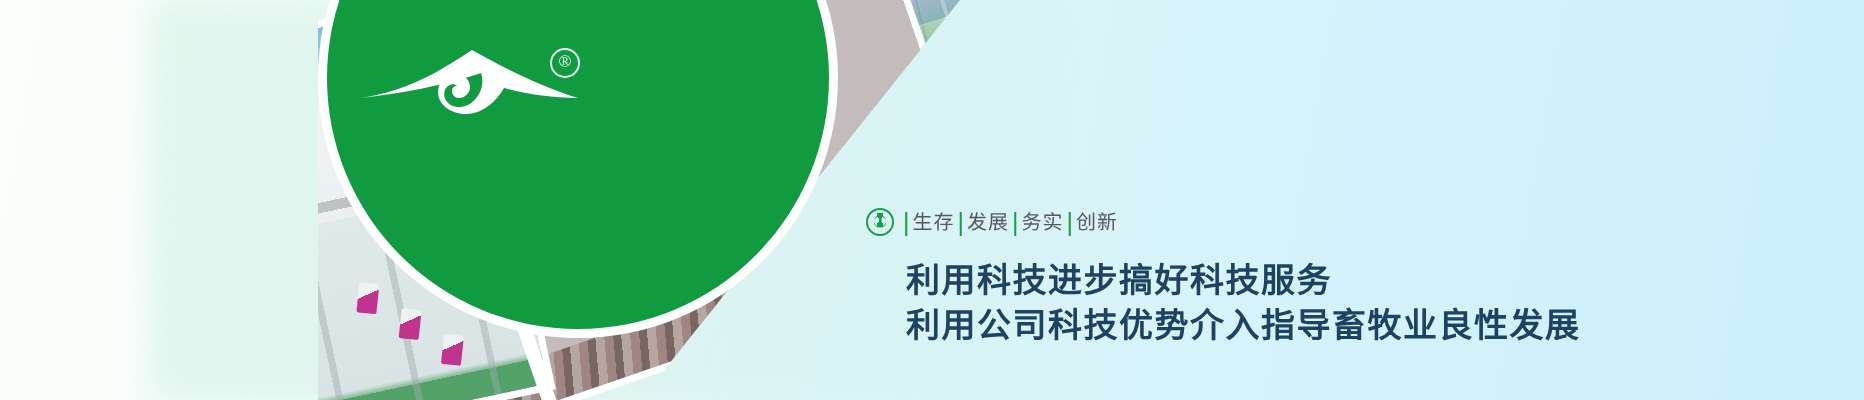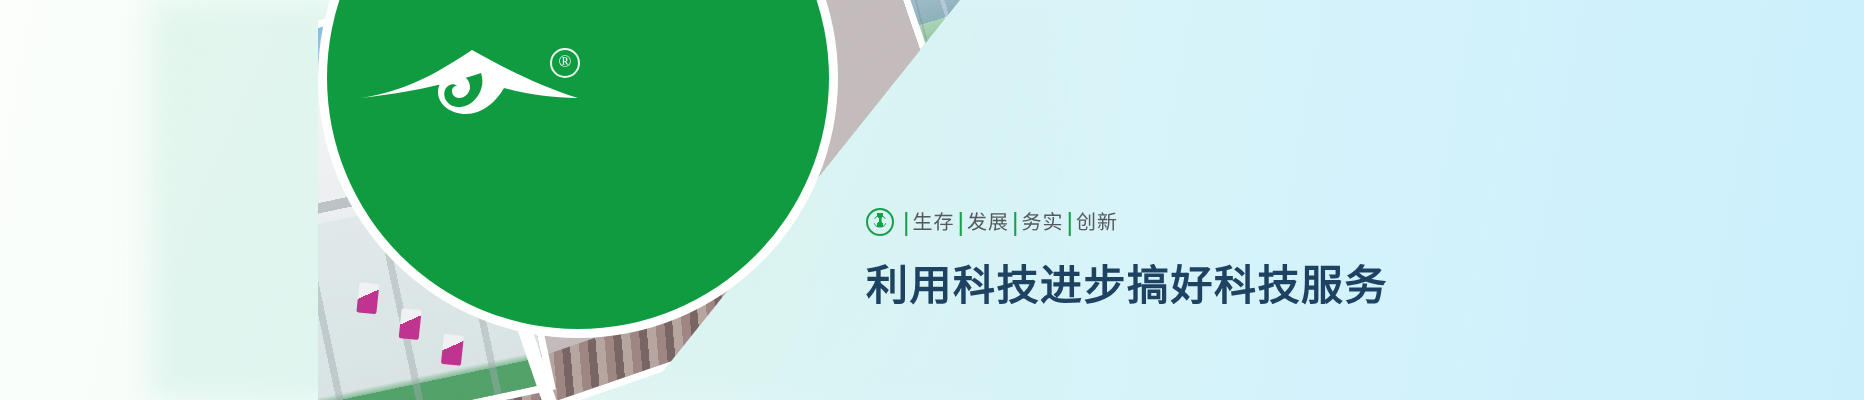--- a/index.html
+++ b/index.html
@@ -178,23 +178,24 @@
     content:"";position:absolute;left:50%;top:4.5px;transform:translateX(-50%);
     width:11px;height:11px;border:1.8px solid #17a04a;border-radius:50%;
     clip-path:polygon(0 0,100% 0,100% 32%,0 32%,0 68%,100% 68%,100% 100%,0 100%);
   }
   .tag-bar{color:#17a04a;font-size:25px;font-weight:400;line-height:1;margin:0 3px;}
   .tag-word{
     color:#55595b;font-size:20px;letter-spacing:1px;line-height:1;
     font-family:"DejaVu Sans","Liberation Sans",sans-serif;
   }
   .head{
-    color:#1d4262;font-size:42px;font-weight:bold;letter-spacing:1.5px;
+    color:#1d4262;font-size:34px;font-weight:bold;letter-spacing:1.5px;
     line-height:1.32;white-space:nowrap;
     font-family:"DejaVu Sans","Liberation Sans",sans-serif;
+    margin-left:40px;
   }
 </style>
 </head>
 <body>
 
 <div class="banner">
 
   <div class="mint-wash"></div>
 
   <div class="collage">
@@ -265,15 +266,16 @@
       <span class="tag-word">生存</span>
       <span class="tag-bar">|</span>
       <span class="tag-word">发展</span>
       <span class="tag-bar">|</span>
       <span class="tag-word">务实</span>
       <span class="tag-bar">|</span>
       <span class="tag-word">创新</span>
     </div>
 
     <div class="head">利用科技进步搞好科技服务</div>
+    <div class="head">利用公司科技优势介入指导畜牧业良性发展</div>
   </div>
 
 </div>
 
 </body></html>

